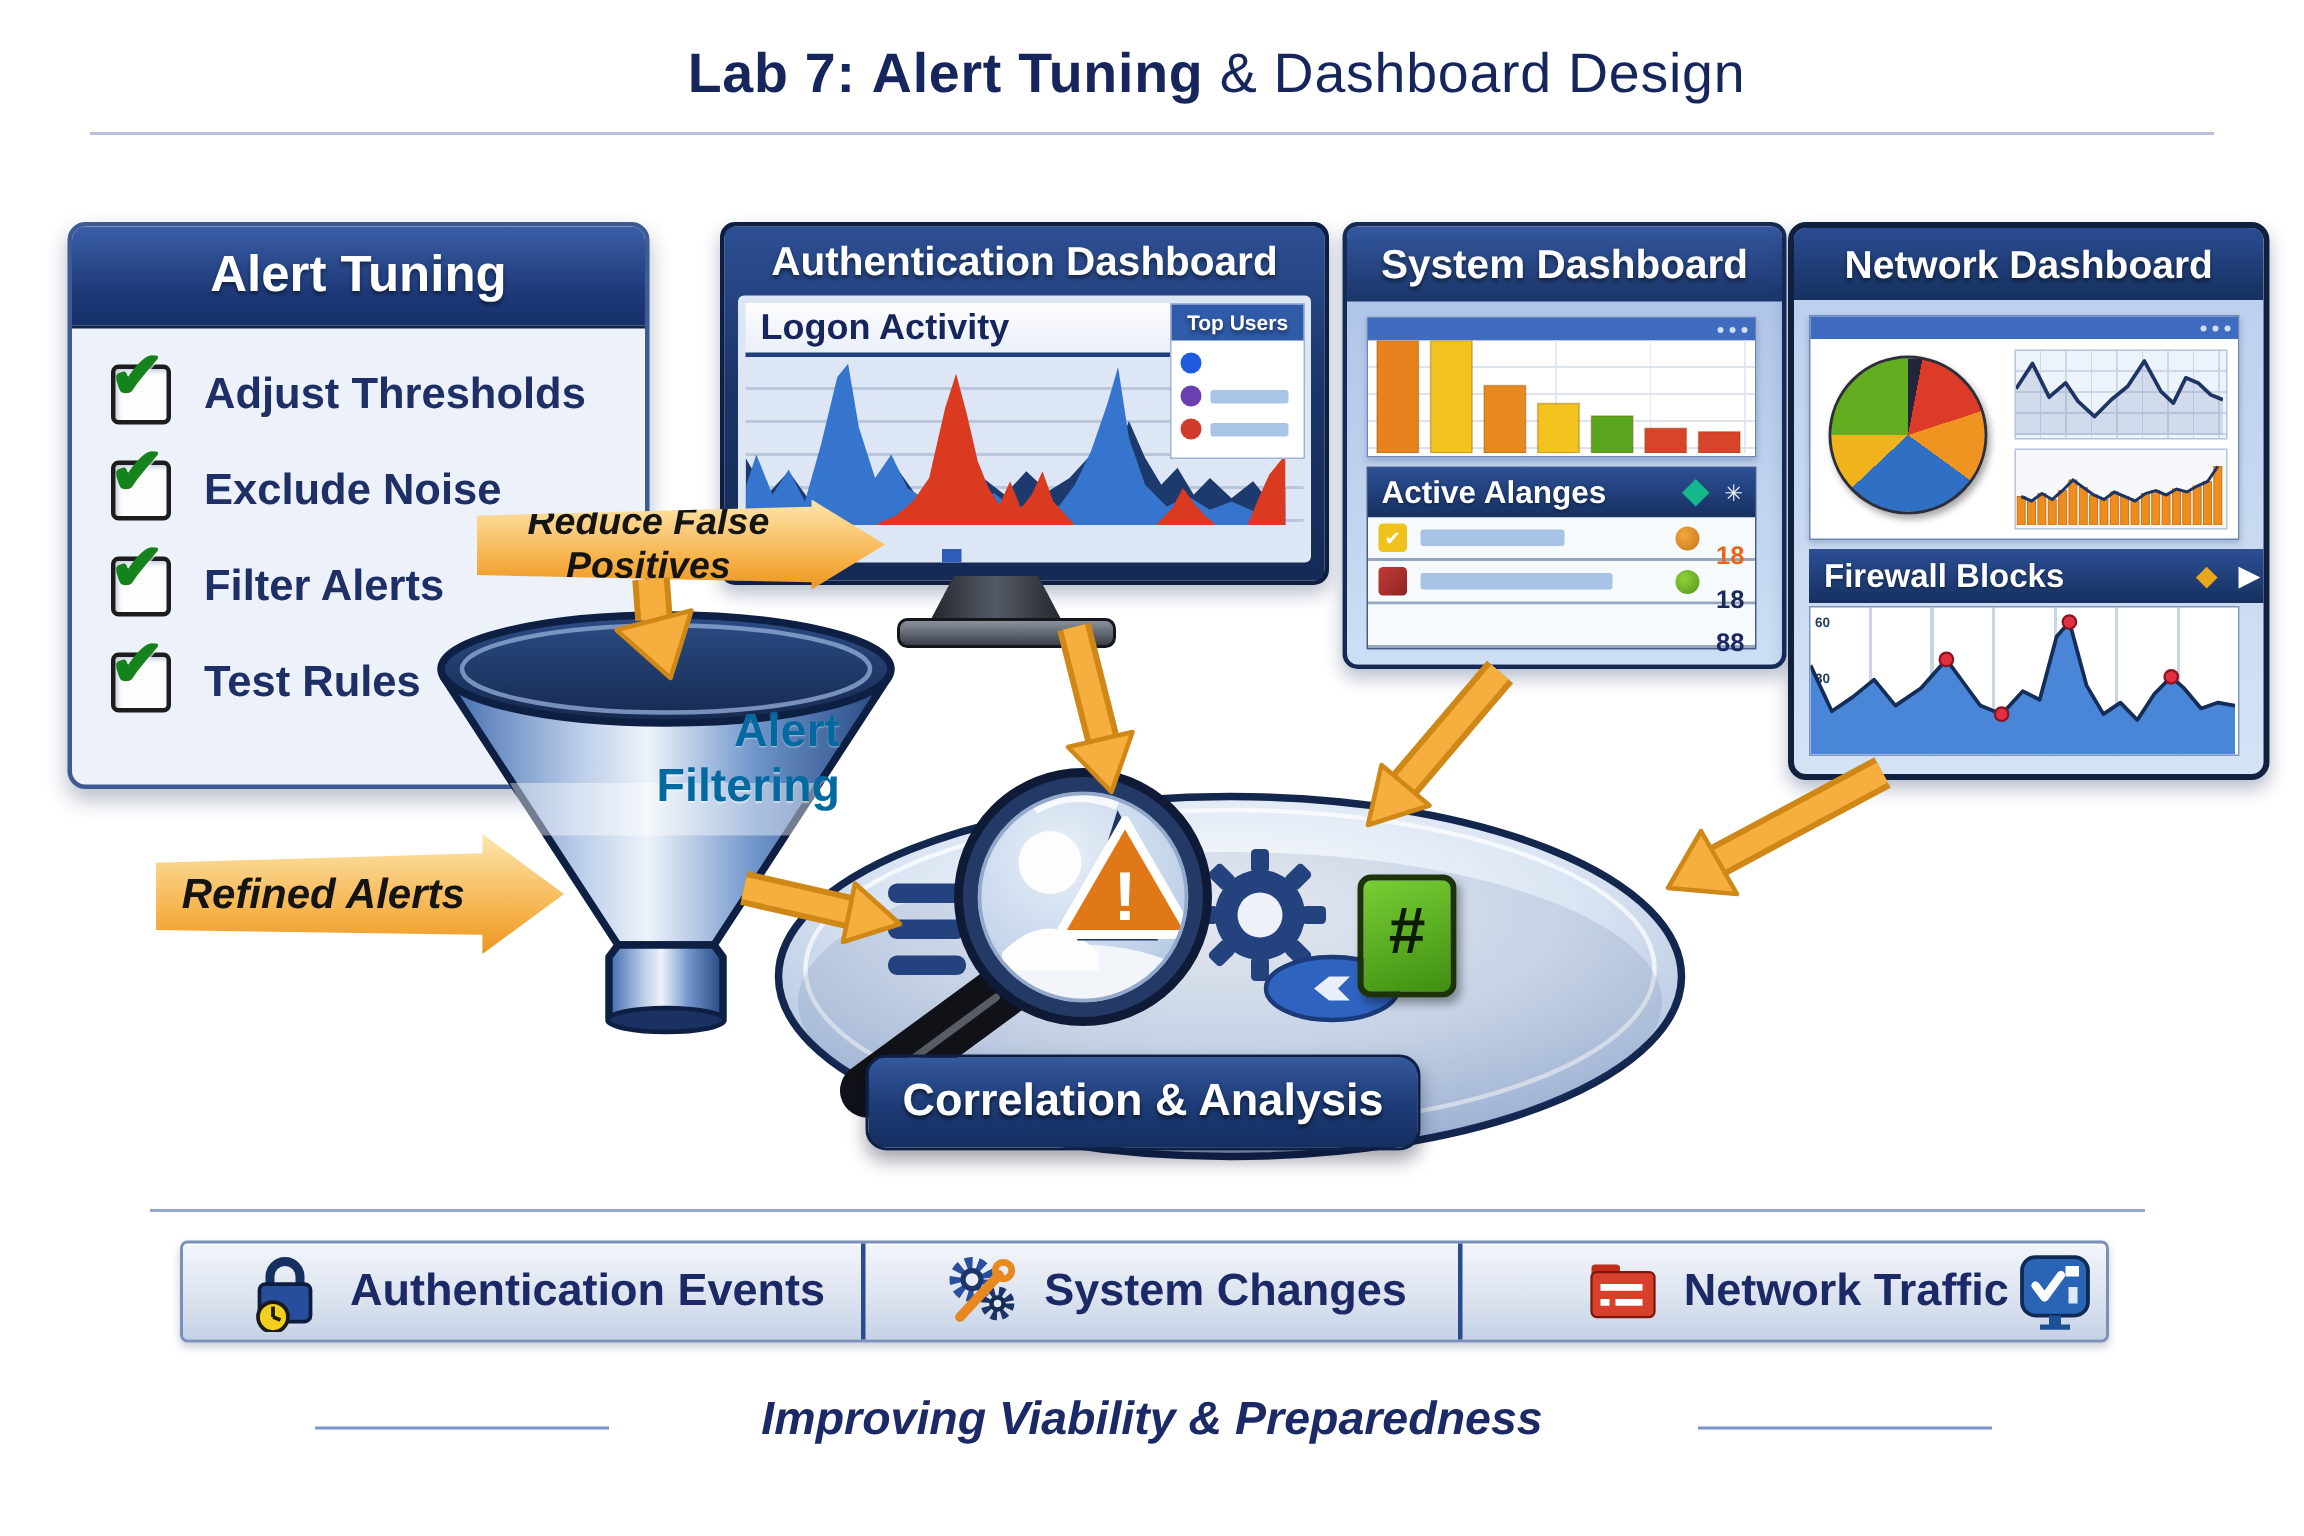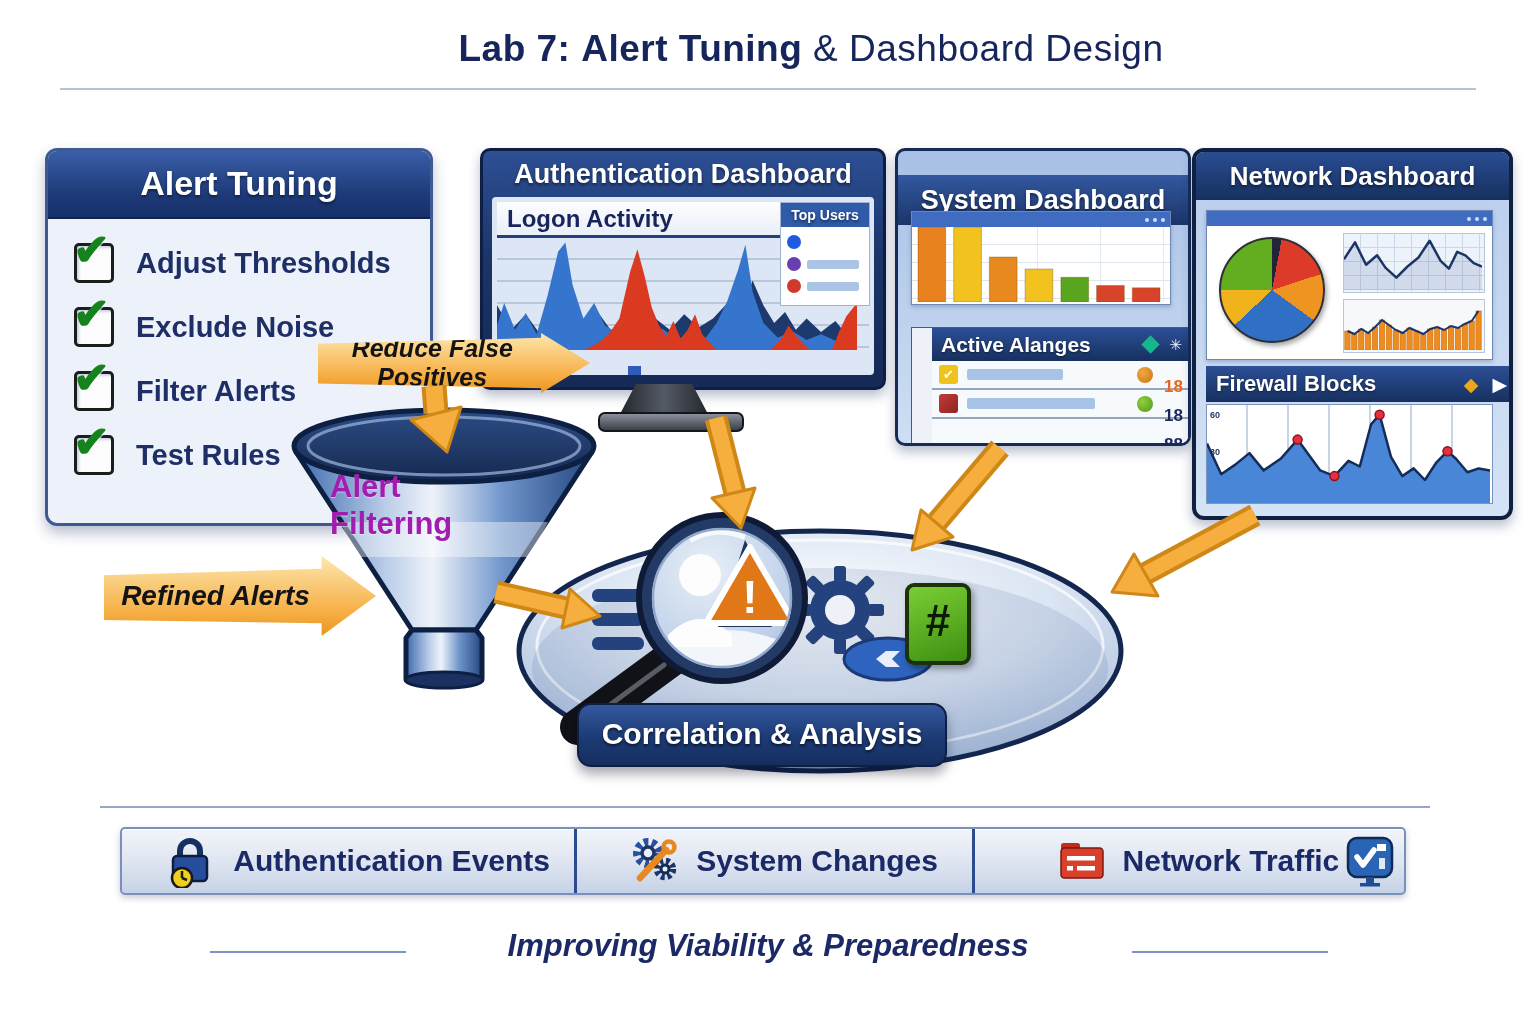--- a/index.html
+++ b/index.html
@@ -46,28 +46,28 @@
   #power-dot{left:628px;top:366px;width:13px;height:9px;background:#2e5cb8;z-index:3;}
   #stand-neck{left:620px;top:384px;width:88px;height:30px;background:linear-gradient(90deg,#23262c,#555b66,#23262c);
            clip-path:polygon(18% 0,82% 0,100% 100%,0 100%);z-index:2;}
   #stand-base{left:598px;top:412px;width:142px;height:16px;background:linear-gradient(180deg,#8b919c,#3a3f48);
            border:2px solid #14161a;border-radius:7px;z-index:2;}
 
   
   #sysdash{left:895px;top:148px;width:290px;height:292px;background:linear-gradient(180deg,#a9c0e6,#cddff4);
            border:3px solid #152a55;border-radius:10px;z-index:2;box-shadow:0 6px 12px rgba(20,40,90,.3);overflow:hidden;}
   #sysdash .hdr{height:50px;background:linear-gradient(180deg,#33589f,#1b3569);color:#fff;font-size:27px;font-weight:800;
-           text-align:center;line-height:50px;text-shadow:0 2px 3px rgba(0,0,0,.5);margin-top:24px;}
+           text-align:center;line-height:50px;text-shadow:0 2px 3px rgba(0,0,0,.5);}
   .mini-win{position:absolute;background:#fff;border:1px solid #6c87b8;box-shadow:0 2px 4px rgba(30,50,90,.25);}
   .win-bar{height:15px;background:#3f6cc0;display:flex;align-items:center;justify-content:flex-end;padding-right:5px;}
   .win-bar i{width:4px;height:4px;border-radius:50%;background:#cfe0f6;margin-left:4px;}
   #sys-bars-win{left:13px;top:60px;width:258px;height:92px;}
   #sys-bars-plot{position:relative;height:75px;background-image:repeating-linear-gradient(180deg,transparent 0 17px,#dde4ee 17px 18px),
            repeating-linear-gradient(90deg,transparent 0 62px,#e4e9f2 62px 63px);}
-  #active-panel{left:13px;top:176px;width:258px;height:120px;border:1px solid #44598c;background:#eef2f8;padding-left:20px;}
+  #active-panel{left:13px;top:160px;width:258px;height:120px;border:1px solid #44598c;background:#eef2f8;}
   #active-hdr{height:33px;background:linear-gradient(180deg,#2c4f96,#16305f);display:flex;align-items:center;color:#fff;}
   #active-hdr .t{font-size:21px;font-weight:800;padding-left:9px;flex:1;text-shadow:0 1px 2px rgba(0,0,0,.5);}
   .diamond{width:13px;height:13px;background:#14b88a;transform:rotate(45deg);margin-right:12px;}
   #active-hdr .scissors{font-size:15px;color:#eef2f8;margin-right:8px;}
   .al-row{display:flex;align-items:center;height:27px;background:#f7fafc;border-bottom:2px solid #97a6bf;padding:0 7px;}
   .al-ico{width:19px;height:19px;border-radius:3px;text-align:center;line-height:19px;font-size:13px;color:#fff;}
   .al-bar{height:11px;background:#a8c3e6;border-radius:2px;margin-left:9px;}
   .al-dot{width:16px;height:16px;border-radius:50%;margin-left:auto;}
   .al-val{width:30px;text-align:right;font-size:17px;font-weight:800;margin-top:24px;}
   .al-row:nth-child(1) .al-ico{background:#32350f;}
@@ -99,21 +99,21 @@
            display:flex;align-items:center;color:#fff;}
   #fw-hdr .t{font-size:22px;font-weight:800;padding-left:10px;flex:1;text-shadow:0 1px 2px rgba(0,0,0,.5);}
   #fw-hdr .dia{color:#e8a81c;font-size:19px;margin-right:14px;}
   #fw-hdr .play{color:#fff;font-size:19px;margin-right:10px;}
   #fw-chart{left:10px;top:252px;width:285px;height:98px;background:#fff;border:1px solid #7d95bd;
            background-image:repeating-linear-gradient(90deg,transparent 0 39px,#c9d4e4 39px 41px);}
   .fw-y{position:absolute;left:3px;font-size:9px;font-weight:700;color:#233a66;}
 
   
   #funnel-svg{left:288px;top:402px;z-index:5;}
-  #funnel-text{left:330px;top:468px;width:230px;text-align:left;z-index:6;color:#a21caf;
+  #funnel-text{left:330px;top:468px;width:230px;text-align:right;z-index:6;color:#0369a1;
            font-weight:800;font-size:31px;line-height:37px;text-shadow:0 1px 1px rgba(255,255,255,.5);}
 
   
   .banner{background:linear-gradient(180deg,#fde7ae,#f6ad42 72%,#e8951f);
           filter:drop-shadow(0 3px 3px rgba(120,70,0,.4));display:flex;align-items:center;z-index:6;}
   #banner-reduce{left:318px;top:333px;width:272px;height:60px;
           clip-path:polygon(0 18%,82% 8%,82% 0,100% 50%,82% 100%,82% 92%,0 84%);}
   #banner-reduce span{width:84%;text-align:center;font-style:italic;font-size:25px;font-weight:700;color:#141414;}
   #banner-refined{left:104px;top:556px;width:272px;height:80px;
           clip-path:polygon(0 24%,80% 16%,80% 0,100% 50%,80% 100%,80% 84%,0 80%);}

